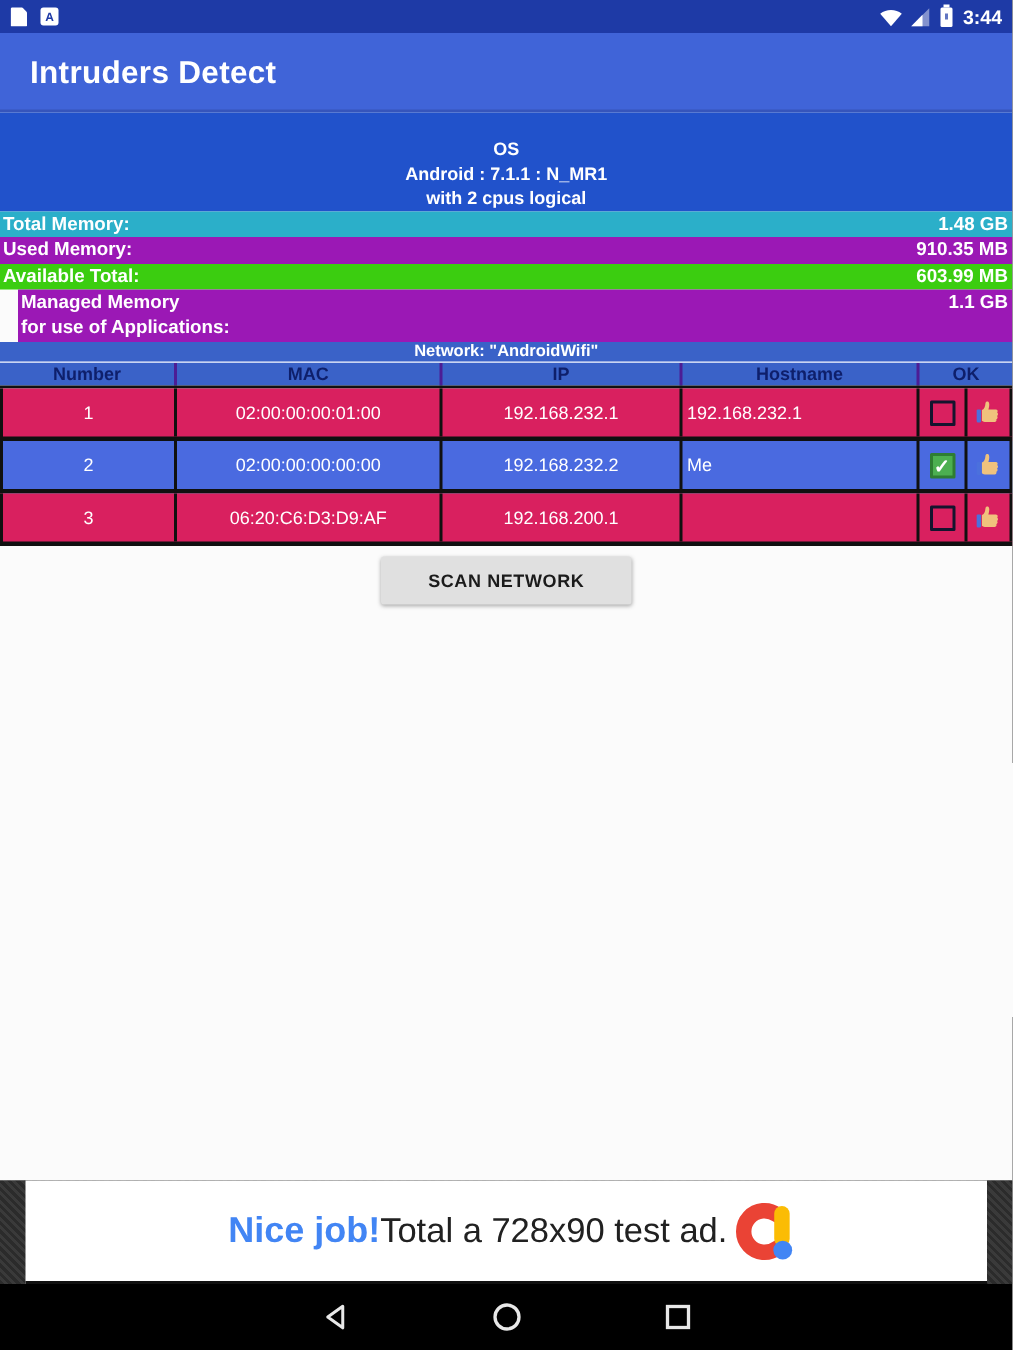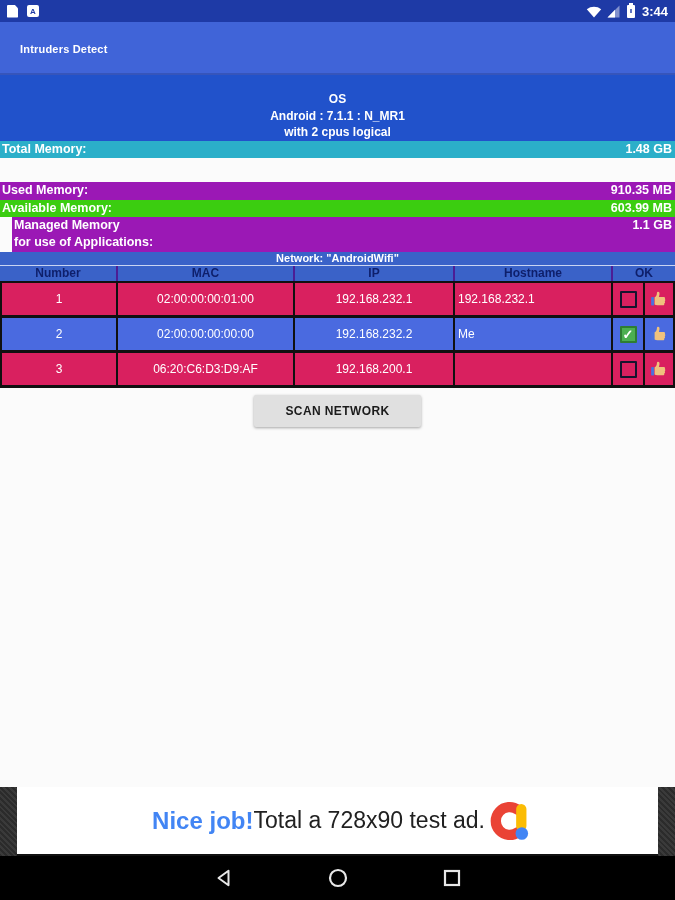--- a/index.html
+++ b/index.html
@@ -24,21 +24,21 @@
   .sb-right{ display:flex; align-items:center; gap:5px; }
   .battery{ position:relative; width:8px; height:13px; background:#fff; border-radius:1px; margin-left:2px;}
   .battery::before{ content:""; position:absolute; top:-2px; left:2px; width:4px; height:2px; background:#fff; }
   .battery::after{ content:""; position:absolute; top:4px; left:3px; width:2px; height:4px; background:#1e3aa6; opacity:.7;}
   .sb-time{ font-size:13px; font-weight:bold; margin-left:2px; }
   
   .app-bar{
     height:53px; background:#4064d8; display:flex; align-items:center;
     padding:0 20px; flex:0 0 auto; box-shadow:inset 0 -2px 0 rgba(0,0,30,.15);
   }
-  .app-title{ color:#fff; font-size:11px; font-weight:bold; letter-spacing:.2px; }
+  .app-title{ color:#fff; font-size:21px; font-weight:bold; letter-spacing:.2px; }
   
   .os-info{
     height:66px; background:#2152cb; color:#fff; text-align:center;
     font-size:12px; font-weight:bold; line-height:16.5px; flex:0 0 auto; padding-top:16px;
   }
   
   .mem-row{ display:flex; justify-content:space-between; align-items:flex-start;
     color:#fff; font-size:12.5px; font-weight:bold; padding:0 3px 0 2px; flex:0 0 auto; }
   .mem-row .lbl{ line-height:17px; }
   .mem-row .val{ line-height:17px; }
@@ -126,26 +126,26 @@
   <div class="os-info">
     <div>OS</div>
     <div>Android : 7.1.1 : N_MR1</div>
     <div>with 2 cpus logical</div>
   </div>
 
   <div class="mem-row m1" style="background-color: rgb(43, 175, 201);">
     <span class="lbl">Total Memory:</span>
     <span class="val">1.48 GB</span>
   </div>
-  <div class="mem-row m2" style="background-color: rgb(155, 24, 181); margin-top: 24px;">
+  <div class="mem-row m2" style="background-color: rgb(155, 24, 181);">
     <span class="lbl">Used Memory:</span>
     <span class="val">910.35 MB</span>
   </div>
   <div class="mem-row m3" style="background-color: rgb(59, 205, 16);">
-    <span class="lbl">Available Memory:</span>
+    <span class="lbl">Available Total:</span>
     <span class="val">603.99 MB</span>
   </div>
   <div class="mem-row m4" style="background-color: rgb(155, 24, 181);">
     <span>
       <span class="lbl" style="display:block">Managed Memory</span>
       <span class="lbl lbl2" style="display:block">for use of Applications:</span>
     </span>
     <span class="val">1.1 GB</span>
   </div>
 

